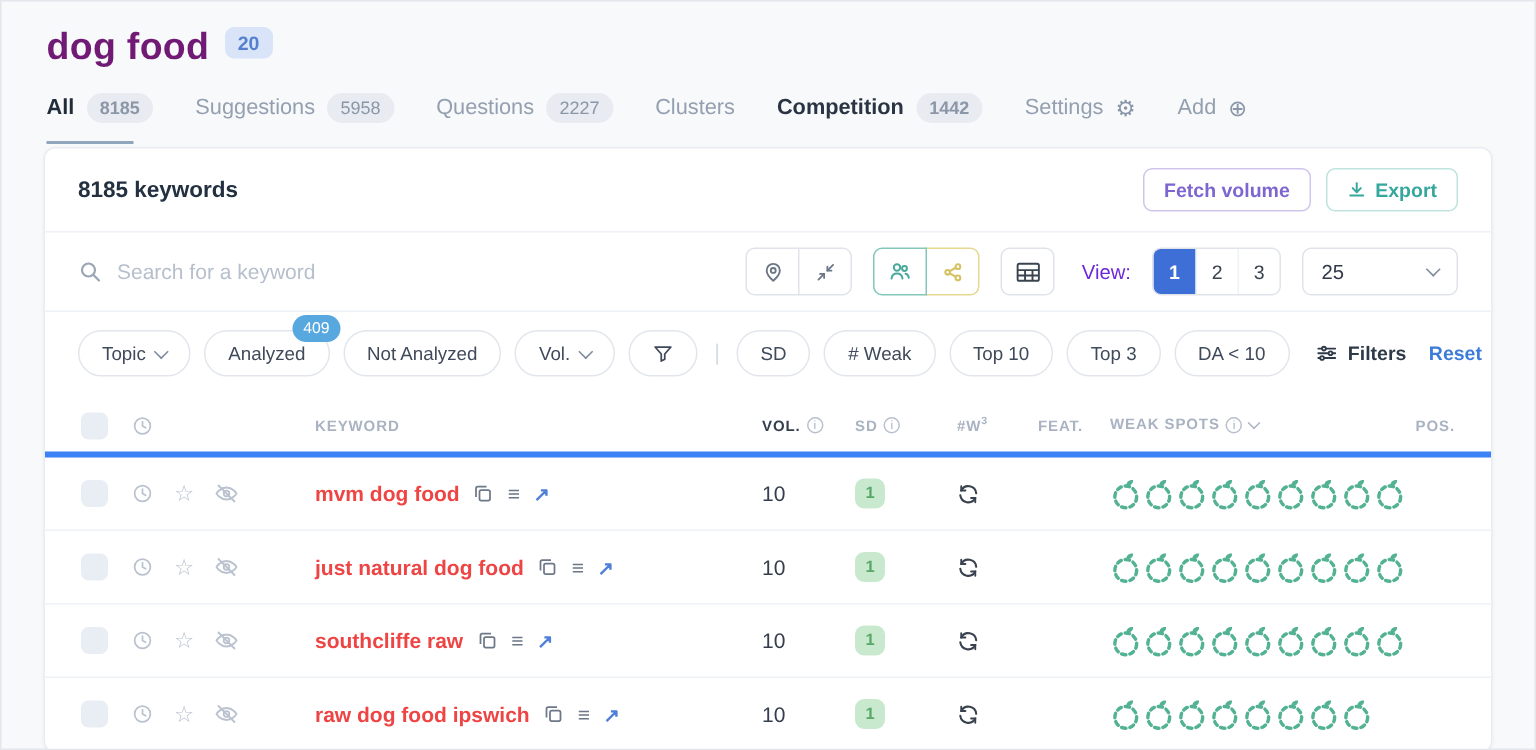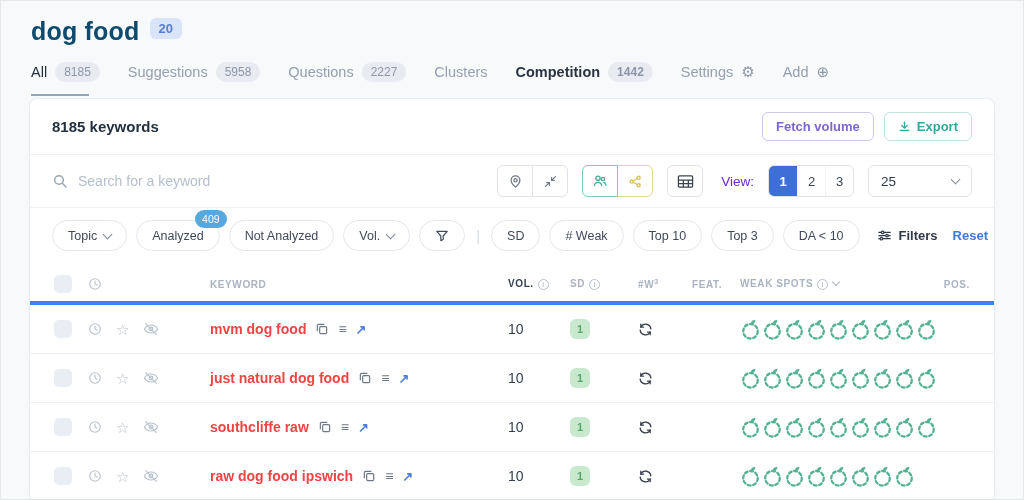--- a/index.html
+++ b/index.html
@@ -7,28 +7,28 @@
   body {
     font-family: "Liberation Sans", sans-serif;
     background:#f8f9fb;
     border:1px solid #e3e6eb;
     overflow:hidden;
     color:#2a3442;
   }
   
   .page-header { padding:16px 30px 0 30px; }
   .title-row { display:flex; align-items:flex-start; gap:10px; }
-  .page-title { font-size:25px; font-weight:bold; color:#0c4a6e; letter-spacing:.2px; }
+  .page-title { font-size:25px; font-weight:bold; color:#701a75; letter-spacing:.2px; }
   .title-badge { background:#d9e4f8; color:#5580d0; font-size:13px; font-weight:bold;
     border-radius:6px; padding:3px 9px; margin-top:1px; }
   
   .tabs { display:flex; align-items:center; gap:28px; margin-top:16px; padding-bottom:14px; }
   .tab { display:flex; align-items:center; gap:8px; font-size:14.5px; color:#94a0b0; cursor:pointer; position:relative; }
   .tab .count { background:#e8ebf1; color:#8b97a7; font-size:12px; border-radius:10px; padding:3px 9px; }
-  .tab.active { color:#222d3b; font-weight:normal; }
+  .tab.active { color:#222d3b; font-weight:bold; }
   .tab.active::after { content:""; position:absolute; left:0; bottom:-14px; width:58px; height:2px; background:#8fa6bc; }
   .tab.dark { color:#2a3442; font-weight:bold; }
   .tab .gear, .tab .plus { font-size:15px; color:#8a97a8; }
   
   .card { margin:2px 28px 0 28px; background:#fff; border:1px solid #e9ecf1; border-radius:8px;
     box-shadow:0 1px 3px rgba(20,30,50,.04); }
   .card-header { display:flex; align-items:center; justify-content:space-between; padding:13px 22px; }
   .kw-count { font-size:15px; font-weight:bold; color:#233040; }
   .hdr-btns { display:flex; gap:10px; }
   .btn { display:flex; align-items:center; gap:6px; font-size:13px; font-weight:bold;

